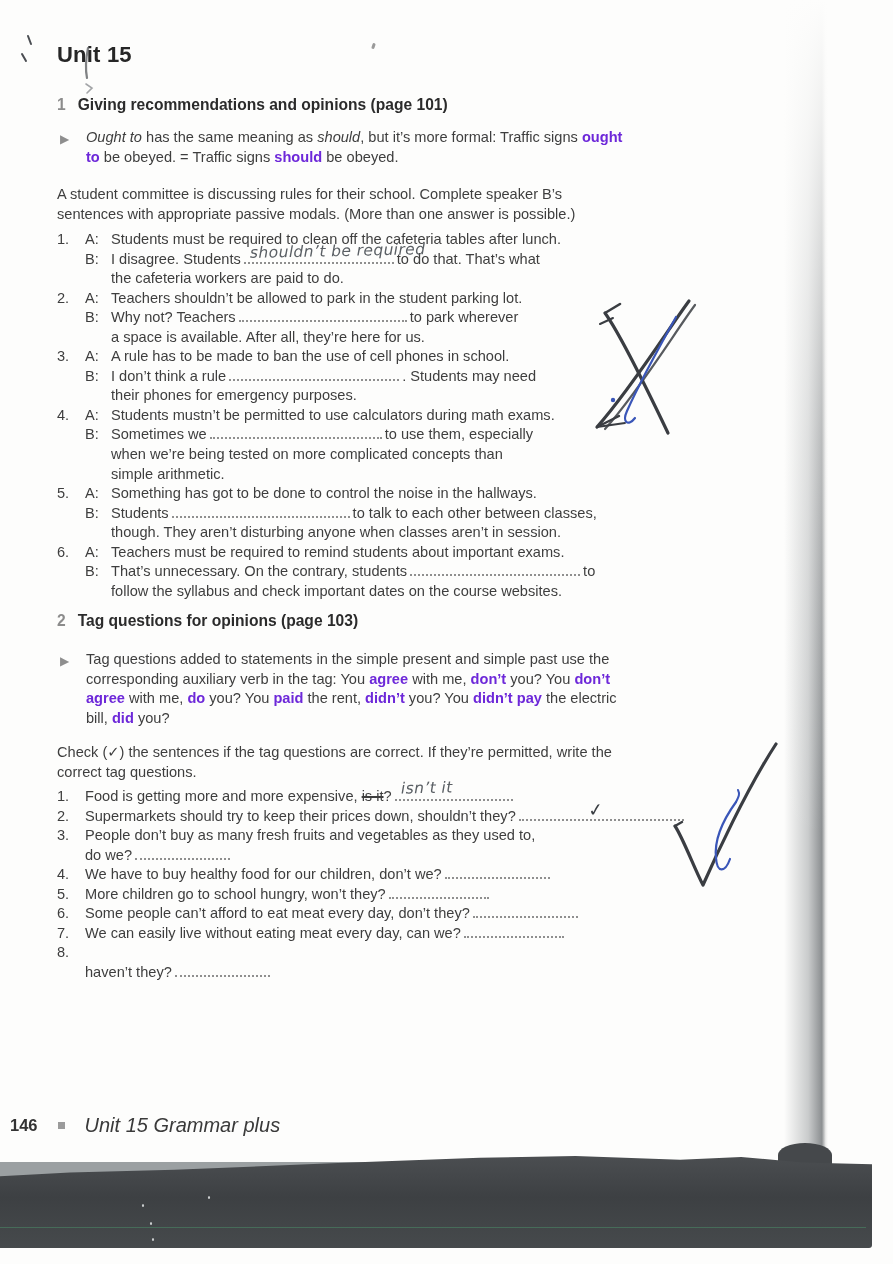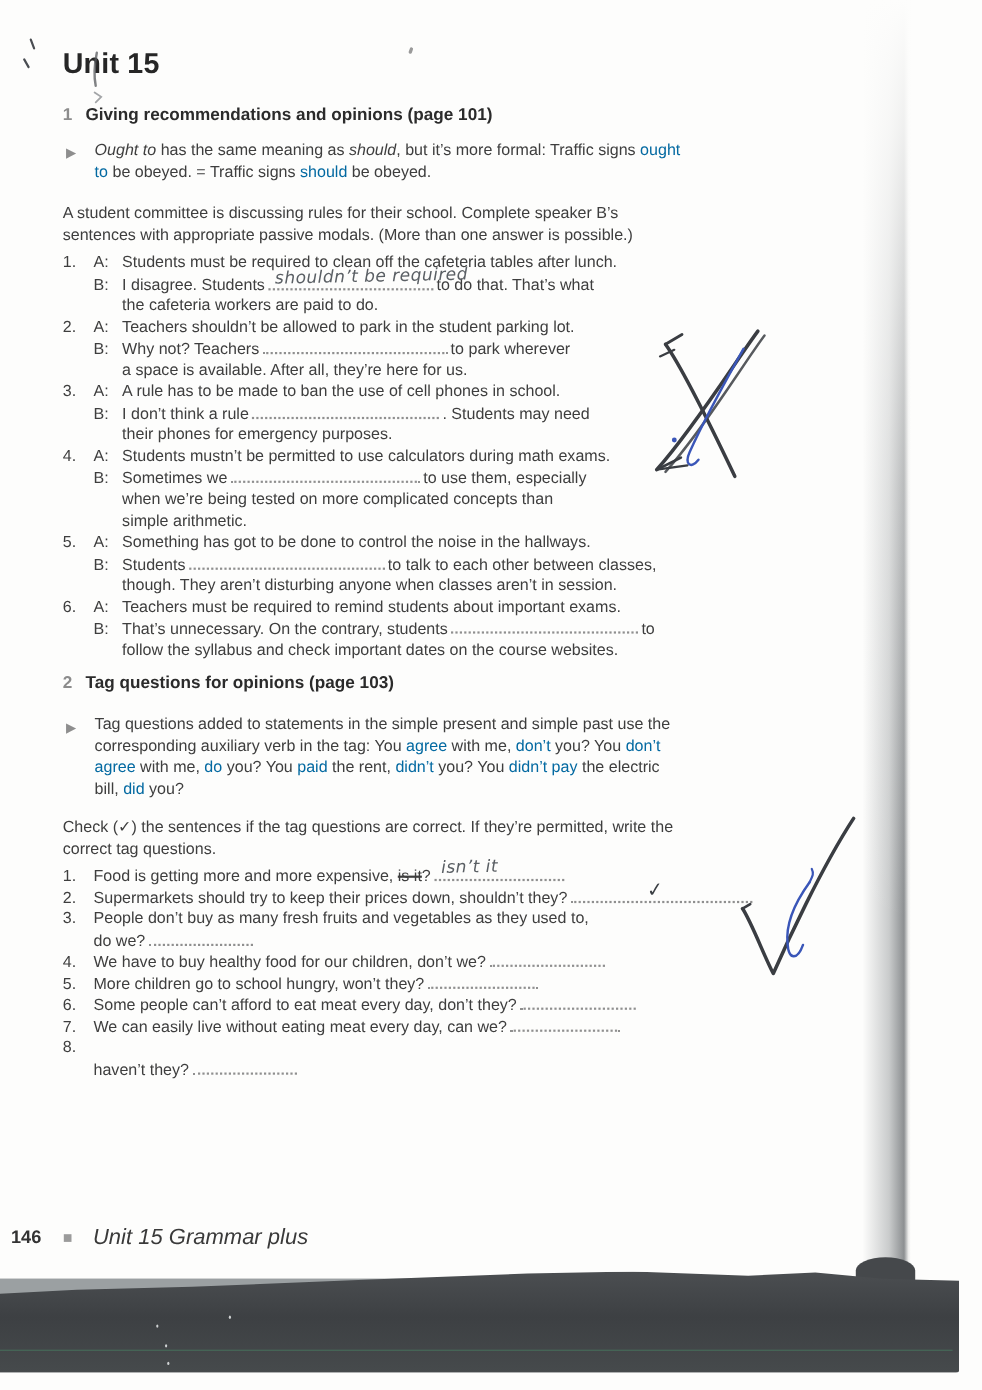--- a/index.html
+++ b/index.html
@@ -1,22 +1,22 @@
 <!DOCTYPE html>
 <html><head>
 <meta charset="utf-8">
 <style>
   html,body{margin:0;padding:0;background:#fff;}
   .page{position:relative;width:893px;height:1264px;background:#fdfdfc;overflow:hidden;
         font-family:"Liberation Sans",sans-serif;color:#3e3e3e;font-size:14.6px;}
   .abs{position:absolute;}
-  .b{font-weight:400;color:#0369a1;}
+  .b{font-weight:700;color:#6d28d9;}
   .i{font-style:italic;}
   .strike{text-decoration:line-through;text-decoration-thickness:1.5px;}
-  #unit-title{left:57px;top:42px;font-size:26px;font-weight:700;color:#262626;letter-spacing:.2px;}
+  #unit-title{left:57px;top:42px;font-size:22px;font-weight:700;color:#262626;letter-spacing:.2px;}
   .sec-head{left:57px;display:flex;gap:12px;font-size:15.6px;font-weight:700;color:#2b2b2b;}
   .sec-num{color:#8c8c8c;}
   #s1-head{top:96px;} #s2-head{top:612px;}
   .note{left:60px;display:flex;width:620px;line-height:19.5px;}
   .note .marker{flex:none;width:26px;color:#8e8e8e;font-size:12px;padding-top:2px;}
   #note1{top:128px;} #note2{top:650px;}
   .para{left:57px;width:635px;line-height:19.5px;}
   #para1{top:185px;} #para2{top:743px;}
   .xlist{left:57px;width:700px;}
   #list1{top:230px;} #list2{top:787px;}

